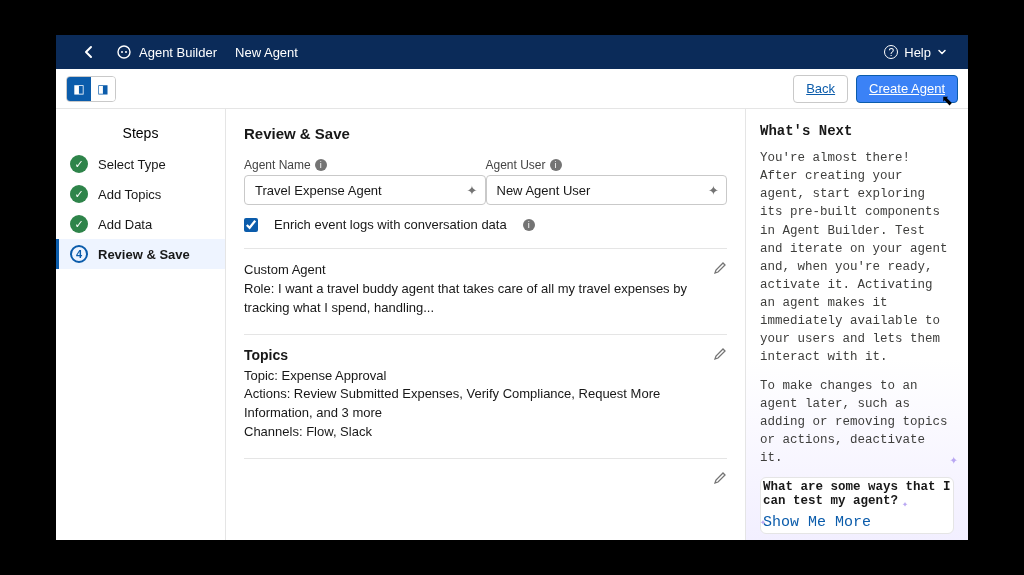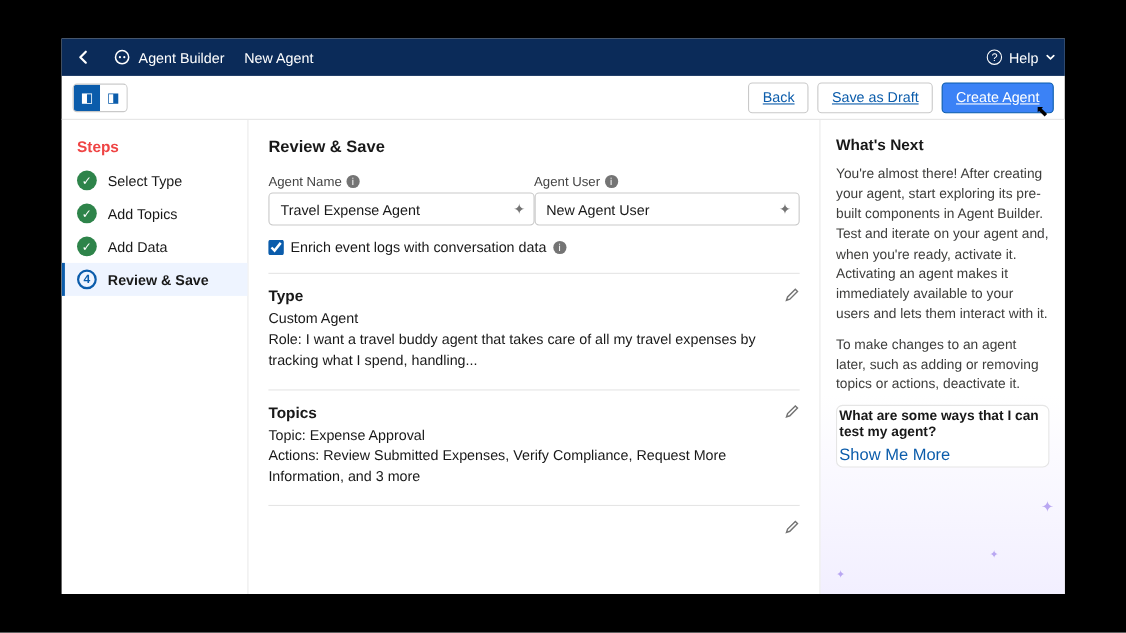--- a/index.html
+++ b/index.html
@@ -1,57 +1,57 @@
 <!DOCTYPE html>
 <html><head>
 <meta charset="utf-8">
 <style>
   * { box-sizing: border-box; margin: 0; padding: 0; }
   body { font-family: -apple-system, BlinkMacSystemFont, "Segoe UI", Arial, sans-serif; background:#000; }
   .frame { width:1024px; height:575px; margin:0 auto; background:#000; position:relative; }
   .app { position:absolute; left:56px; top:35px; right:56px; bottom:35px; background:#fff; display:flex; flex-direction:column; }
-  .topbar { height:34px; background:#0b2b59; display:flex; align-items:center; padding:0 8px; color:#fff; font-size:13px; }
+  .topbar { height:34px; background:#0b2b59; display:flex; align-items:center; padding:0 21px; color:#fff; font-size:13px; }
   .topbar .back { width:24px; height:24px; display:flex; align-items:center; justify-content:center; cursor:pointer; margin-right:14px; }
   .topbar .bot { width:18px; height:18px; margin-right:6px; display:inline-flex; align-items:center; justify-content:center; }
   .topbar .crumb { margin-right:18px; }
   .topbar .spacer { flex:1; }
   .topbar .help { display:flex; align-items:center; gap:6px; cursor:pointer; font-size:13px; }
   .toolbar { height:40px; border-bottom:1px solid #e5e5e5; display:flex; align-items:center; padding:0 10px; }
   .viewtoggle { display:flex; border:1px solid #c9c9c9; border-radius:4px; overflow:hidden; }
   .viewtoggle div { width:24px; height:24px; display:flex; align-items:center; justify-content:center; font-size:12px; }
   .viewtoggle .on { background:#0b5cab; color:#fff; }
   .viewtoggle .off { background:#fff; color:#0b5cab; }
   .toolbar .spacer { flex:1; }
   .btn { height:28px; padding:0 12px; border-radius:4px; font-size:13px; display:inline-flex; align-items:center; cursor:pointer; margin-left:8px;text-decoration:underline; }
   .btn.secondary { background:#fff; border:1px solid #c9c9c9; color:#0b5cab; }
   .btn.primary { background:#3b82f6; border:1px solid #0b5cab; color:#fff; font-weight:500; position:relative; }
   .cursor { position:absolute; right:4px; bottom:-6px; font-size:14px; color:#000; pointer-events:none; }
   .body { flex:1; display:flex; overflow:hidden; }
   .sidebar { width:170px; border-right:1px solid #e5e5e5; padding:16px 0 0 0; }
-  .sidebar h3 { font-size:14px; font-weight:700; padding:0 14px 8px; color:#ef4444; }
+  .sidebar h3 { font-size:14px; font-weight:400; padding:0 14px 8px; color:#000000;text-align:center; }
   .step { display:flex; align-items:center; gap:10px; padding:6px 14px; font-size:13px; color:#181818; cursor:pointer; }
   .step .check { width:18px; height:18px; border-radius:50%; background:#2e844a; display:flex; align-items:center; justify-content:center; color:#fff; font-size:11px; }
   .step.current { background:#eef4ff; border-left:3px solid #0b5cab; padding-left:11px; font-weight:600; }
   .step .num { width:18px; height:18px; border-radius:50%; border:2px solid #0b5cab; color:#0b5cab; display:flex; align-items:center; justify-content:center; font-size:11px; font-weight:600; }
   .main { flex:1; border-right:1px solid #e5e5e5; padding:16px 18px; overflow:auto; background:#fff; }
   .main h2 { font-size:15px; font-weight:700; margin-bottom:16px; color:#181818; }
   .fieldrow { display:flex; gap:0; }
   .field { flex:1; display:flex; flex-direction:column; }
   .field label { font-size:12px; color:#444; margin-bottom:3px; display:flex; align-items:center; gap:4px; }
   .field input { height:30px; border:1px solid #c9c9c9; border-radius:4px; padding:0 26px 0 10px; font-size:13px; width:100%; color:#181818; }
   .field .wrap { position:relative; }
   .sparkle { position:absolute; right:8px; top:50%; transform:translateY(-50%); font-size:13px; color:#747474; }
   .info { width:12px; height:12px; border-radius:50%; background:#747474; color:#fff; font-size:9px; display:inline-flex; align-items:center; justify-content:center; }
-  .checkbox-row { display:flex; align-items:center; gap:6px; margin-top:12px; font-size:13px; color:#181818; }
+  .checkbox-row { display:flex; align-items:center; gap:16px; margin-top:12px; font-size:13px; color:#181818; }
   .checkbox-row input { width:14px; height:14px; accent-color:#0b5cab; }
   .section { border-top:1px solid #e5e5e5; margin-top:16px; padding-top:12px; position:relative; }
   .section h3 { font-size:14px; font-weight:700; margin-bottom:4px; color:#181818; }
   .section p { font-size:13px; color:#181818; line-height:1.45; }
   .editicon { position:absolute; right:0; top:12px; color:#747474; cursor:pointer; }
-  .rightpanel { width:222px; padding:14px 14px; font-size:12.5px; color:#3e3e3c; background:linear-gradient(180deg,#fff 0%,#fff 58%,#f2efff 100%); position:relative; overflow:hidden; }
+  .rightpanel { width:222px; padding:14px 14px; font-size:12.5px; color:#3e3e3c; background:linear-gradient(180deg,#fff 0%,#fff 58%,#f2efff 100%); position:relative; overflow:hidden;font-family:Liberation Mono, monospace; }
   .rightpanel h3 { font-size:14px; font-weight:600; color:#181818; margin-bottom:10px; }
   .rightpanel p { line-height:1.45; margin-bottom:10px; }
   .card { border:1px solid #e5e5e5; border-radius:6px; padding:2px; background:#fff; }
   .card strong { font-size:12.5px; color:#181818; display:block; margin-bottom:6px; }
   .card a { color:#0b5cab; font-size:15px; text-decoration:none; cursor:pointer; }
   .spark { position:absolute; color:#b9a7f2; font-size:14px; }
 </style>
 </head>
 <body>
 
@@ -84,21 +84,20 @@
       </div>
     </div>
 
     <div class="toolbar">
       <div class="viewtoggle">
         <div class="on">◧</div>
         <div class="off">◨</div>
       </div>
       <div class="spacer"></div>
       <div class="btn secondary">Back</div>
-      <div class="btn secondary">Save as Draft</div>
       <div class="btn primary">
         <span>Create Agent</span>
         <span class="cursor">⬉</span>
       </div>
     </div>
 
     <div class="body">
       <div class="sidebar">
         <h3>Steps</h3>
         <div class="step">
@@ -148,34 +147,34 @@
           <span>Enrich event logs with conversation data</span>
           <span class="info">i</span>
         </div>
 
         <div class="section">
           <span class="editicon">
             <svg width="14" height="14" viewBox="0 0 14 14">
                 <path d="M2 12l1-3 7-7 2 2-7 7-3 1z" fill="none" stroke="#747474" stroke-width="1.3"></path>
               </svg>
           </span>
-          <h3>Type</h3>
           <p>Custom Agent</p>
           <p>Role: I want a travel buddy agent that takes care of all my travel expenses by tracking what I spend, handling...</p>
         </div>
 
         <div class="section">
           <span class="editicon">
             <svg width="14" height="14" viewBox="0 0 14 14">
                 <path d="M2 12l1-3 7-7 2 2-7 7-3 1z" fill="none" stroke="#747474" stroke-width="1.3"></path>
               </svg>
           </span>
           <h3>Topics</h3>
           <p>Topic: Expense Approval</p>
           <p>Actions: Review Submitted Expenses, Verify Compliance, Request More Information, and 3 more</p>
+          <p>Channels: Flow, Slack</p>
         </div>
 
         <div class="section">
           <span class="editicon">
             <svg width="14" height="14" viewBox="0 0 14 14">
                 <path d="M2 12l1-3 7-7 2 2-7 7-3 1z" fill="none" stroke="#747474" stroke-width="1.3"></path>
               </svg>
           </span>
         </div>
       </div>

